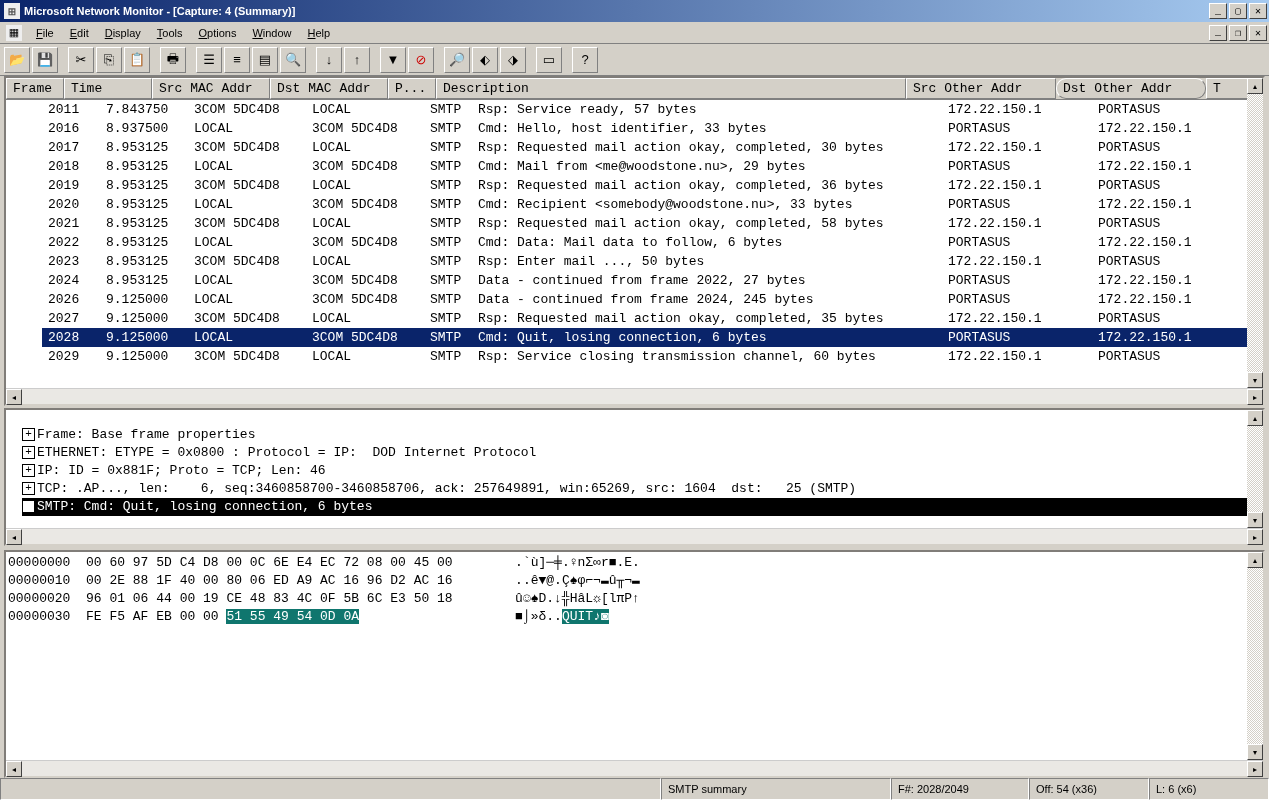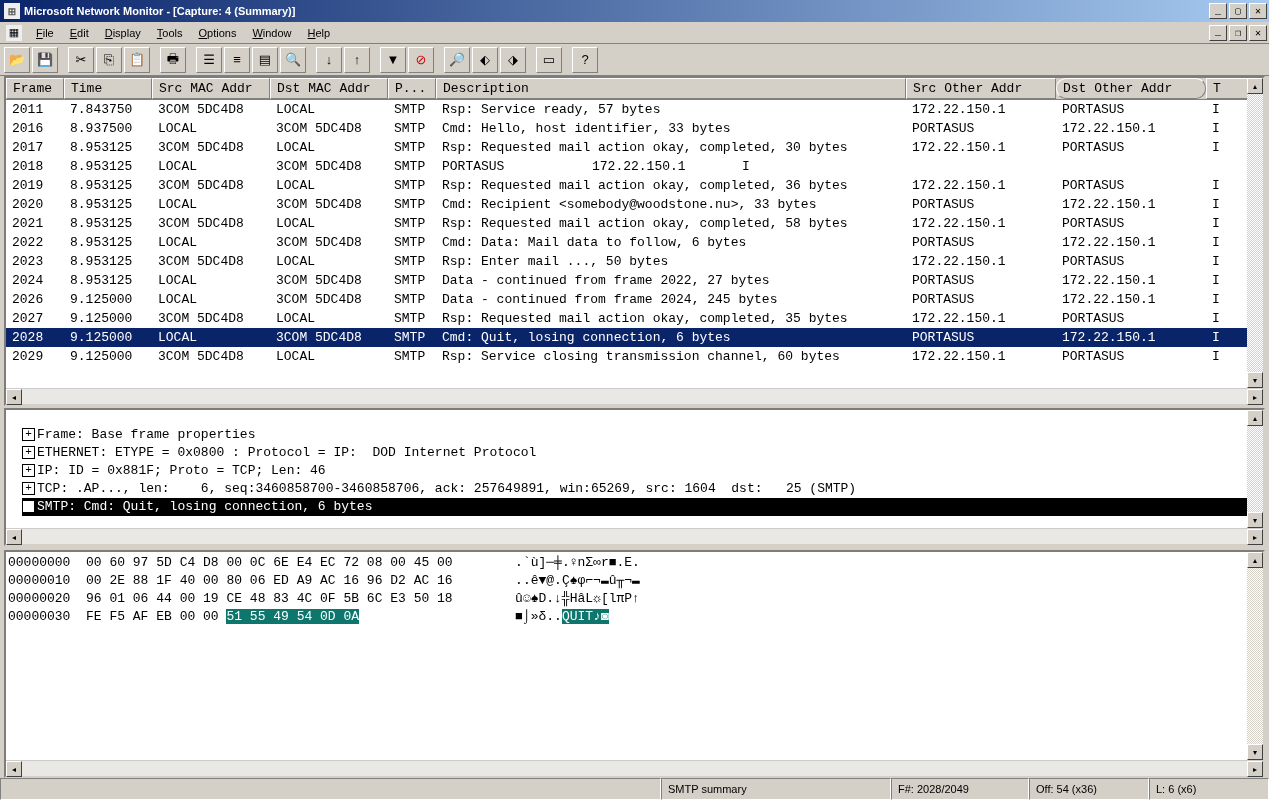--- a/index.html
+++ b/index.html
@@ -57,21 +57,21 @@
 #pane-hex { flex:1; margin-top:4px; }
 .grid-header {
   background:#d4d0c8; display:flex; font-family:"Courier New",monospace;
   font-size:13px; color:#000; border-bottom:1px solid #808080;
 }
 .gh {
   border: 1px solid; border-color: #fff #808080 #808080 #fff;
   padding: 2px 6px; overflow:hidden; white-space:nowrap;
 }
 .grid-body { overflow:hidden; font-family:"Courier New",monospace; font-size:13px; line-height:19px; flex:1; }
-.row { display:flex; white-space:nowrap; }
+.row { display:flex; white-space:nowrap;margin-left:36px; }
 .row.selected { background:#0a246a; color:#fff; }
 .cell { padding: 0 6px; overflow:hidden; }
 .scroll-h { height:16px; background:#d4d0c8; display:flex; border-top:1px solid #ccc; }
 .sb-btn { width:16px; height:16px; background:#d4d0c8; border:1px solid; border-color:#fff #404040 #404040 #fff; display:flex; align-items:center; justify-content:center; font-size:8px; }
 .sb-track { flex:1; background: repeating-conic-gradient(#d4d0c8 0% 25%, #fff 0% 50%) 50% / 2px 2px; }
 .scroll-v { width:16px; background:#d4d0c8; position:absolute; right:0; top:0; bottom:16px; display:flex; flex-direction:column; }
 .scroll-v .sb-track { flex:1; }
 .detail-body { font-family:"Courier New",monospace; font-size:13px; line-height:18px; padding:16px; flex:1; overflow:hidden; }
 .detail-line { white-space:pre; }
 .detail-line .plus { display:inline-block; width:13px; height:13px; border:1px solid #000; text-align:center; line-height:11px; font-size:11px; margin-right:2px; vertical-align:middle; background:#fff; }
@@ -195,20 +195,21 @@
           <div class="cell c-srcother">172.22.150.1</div>
           <div class="cell c-dstother">PORTASUS</div>
           <div class="cell c-t">I</div>
         </div>
         <div class="row">
           <div class="cell c-frame">2018</div>
           <div class="cell c-time">8.953125</div>
           <div class="cell c-src">LOCAL</div>
           <div class="cell c-dst">3COM  5DC4D8</div>
           <div class="cell c-proto">SMTP</div>
+          <div class="cell c-desc">Cmd: Mail from &lt;me@woodstone.nu&gt;, 29 bytes</div>
           <div class="cell c-srcother">PORTASUS</div>
           <div class="cell c-dstother">172.22.150.1</div>
           <div class="cell c-t">I</div>
         </div>
         <div class="row">
           <div class="cell c-frame">2019</div>
           <div class="cell c-time">8.953125</div>
           <div class="cell c-src">3COM  5DC4D8</div>
           <div class="cell c-dst">LOCAL</div>
           <div class="cell c-proto">SMTP</div>

